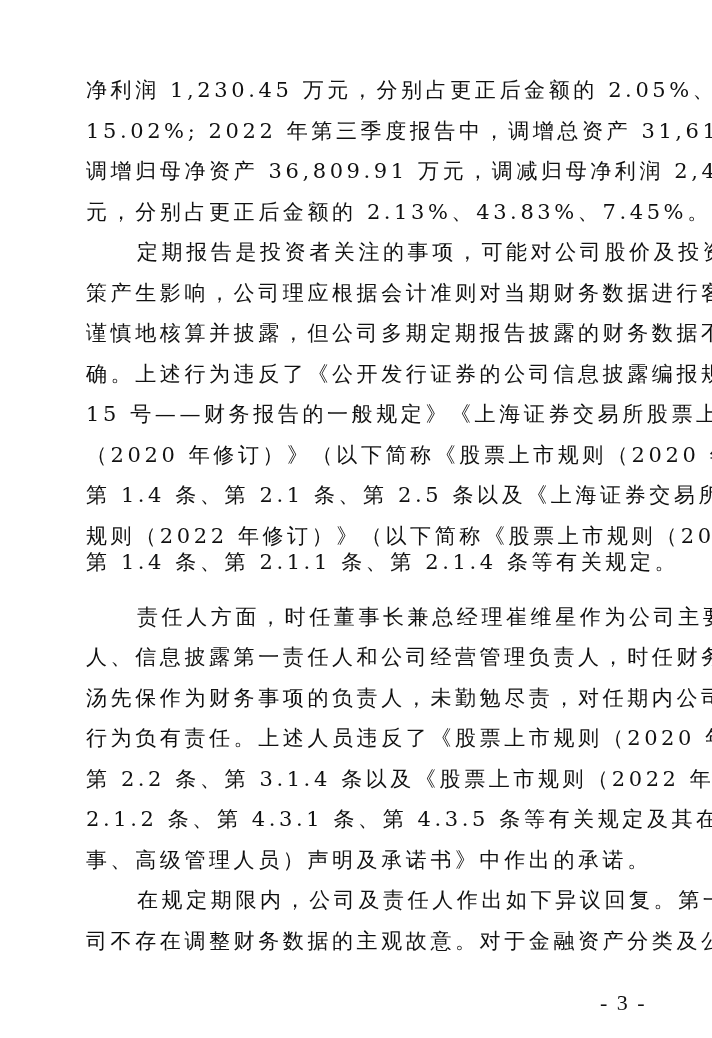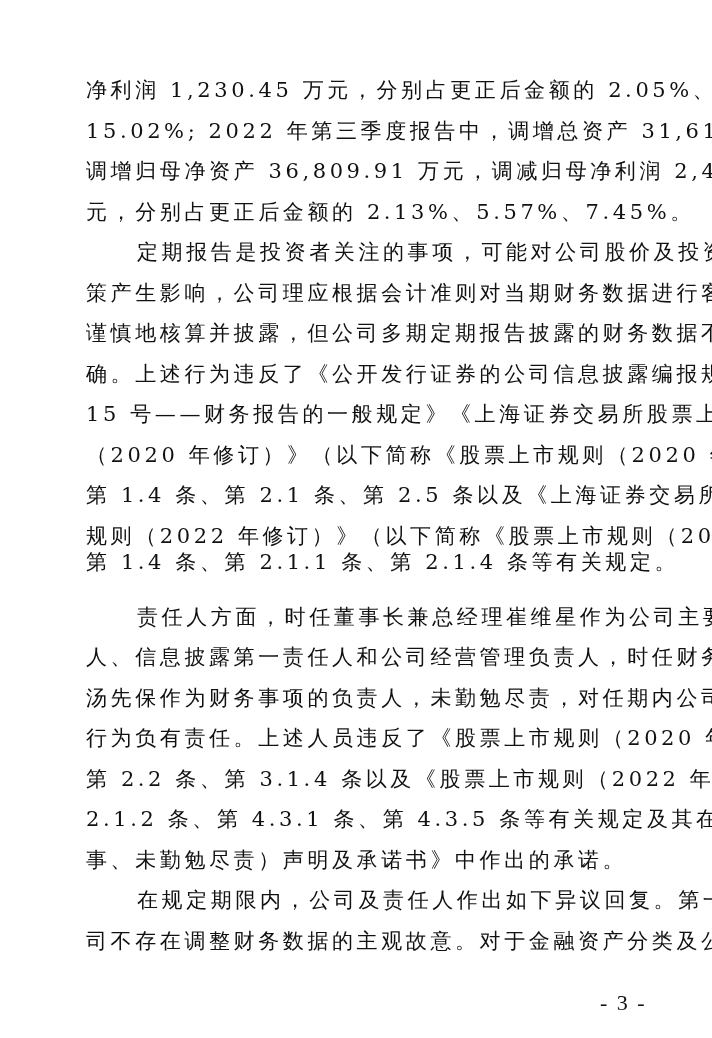--- a/index.html
+++ b/index.html
@@ -41,37 +41,37 @@
       white-space: nowrap;
     }
   </style>
 </head>
 <body>
 
 <div class="page">
   <div class="line" style="top:0px">净利润 1,230.45 万元，分别占更正后金额的 2.05%、5.79%、</div>
   <div class="line" style="top:40.5px">15.02%; 2022 年第三季度报告中，调增总资产 31,611.88 万元，</div>
   <div class="line" style="top:81px">调增归母净资产 36,809.91 万元，调减归母净利润 2,431.79 万</div>
-  <div class="line" style="top:121.5px">元，分别占更正后金额的 2.13%、5.57%、7.45%。</div>
+  <div class="line" style="top:121.5px">元，分别占更正后金额的 2.13%、43.83%、7.45%。</div>
 
   <div class="line indent" style="top:162px">定期报告是投资者关注的事项，可能对公司股价及投资者决</div>
   <div class="line" style="top:202.5px">策产生影响，公司理应根据会计准则对当期财务数据进行客观、</div>
   <div class="line" style="top:243px">谨慎地核算并披露，但公司多期定期报告披露的财务数据不准</div>
   <div class="line" style="top:283.5px">确。上述行为违反了《公开发行证券的公司信息披露编报规则第</div>
   <div class="line" style="top:324px">15 号——财务报告的一般规定》《上海证券交易所股票上市规则</div>
   <div class="line" style="top:364.5px">（2020 年修订）》（以下简称《股票上市规则（2020 年修订）》）</div>
   <div class="line" style="top:405px">第 1.4 条、第 2.1 条、第 2.5 条以及《上海证券交易所股票上市</div>
   <div class="line" style="top:445.5px">规则（2022 年修订）》（以下简称《股票上市规则（2022 年修订》）</div>
   <div class="line" style="top:472px">第 1.4 条、第 2.1.1 条、第 2.1.4 条等有关规定。</div>
 
   <div class="line indent" style="top:526.5px">责任人方面，时任董事长兼总经理崔维星作为公司主要负责</div>
   <div class="line" style="top:567px">人、信息披露第一责任人和公司经营管理负责人，时任财务总监</div>
   <div class="line" style="top:607.5px">汤先保作为财务事项的负责人，未勤勉尽责，对任期内公司违规</div>
   <div class="line" style="top:648px">行为负有责任。上述人员违反了《股票上市规则（2020 年修订）》</div>
   <div class="line" style="top:688.5px">第 2.2 条、第 3.1.4 条以及《股票上市规则（2022 年修订》第</div>
   <div class="line" style="top:729px">2.1.2 条、第 4.3.1 条、第 4.3.5 条等有关规定及其在《董事（监</div>
-  <div class="line" style="top:769.5px">事、未勤勉尽责）声明及承诺书》中作出的承诺。</div>
+  <div class="line" style="top:769.5px">事、高级管理人员）声明及承诺书》中作出的承诺。</div>
 
   <div class="line indent" style="top:810px">在规定期限内，公司及责任人作出如下异议回复。第一，公</div>
   <div class="line" style="top:850.5px">司不存在调整财务数据的主观故意。对于金融资产分类及公允价</div>
 </div>
 
 <div class="page-number">- 3 -</div>
 
 </body></html>

